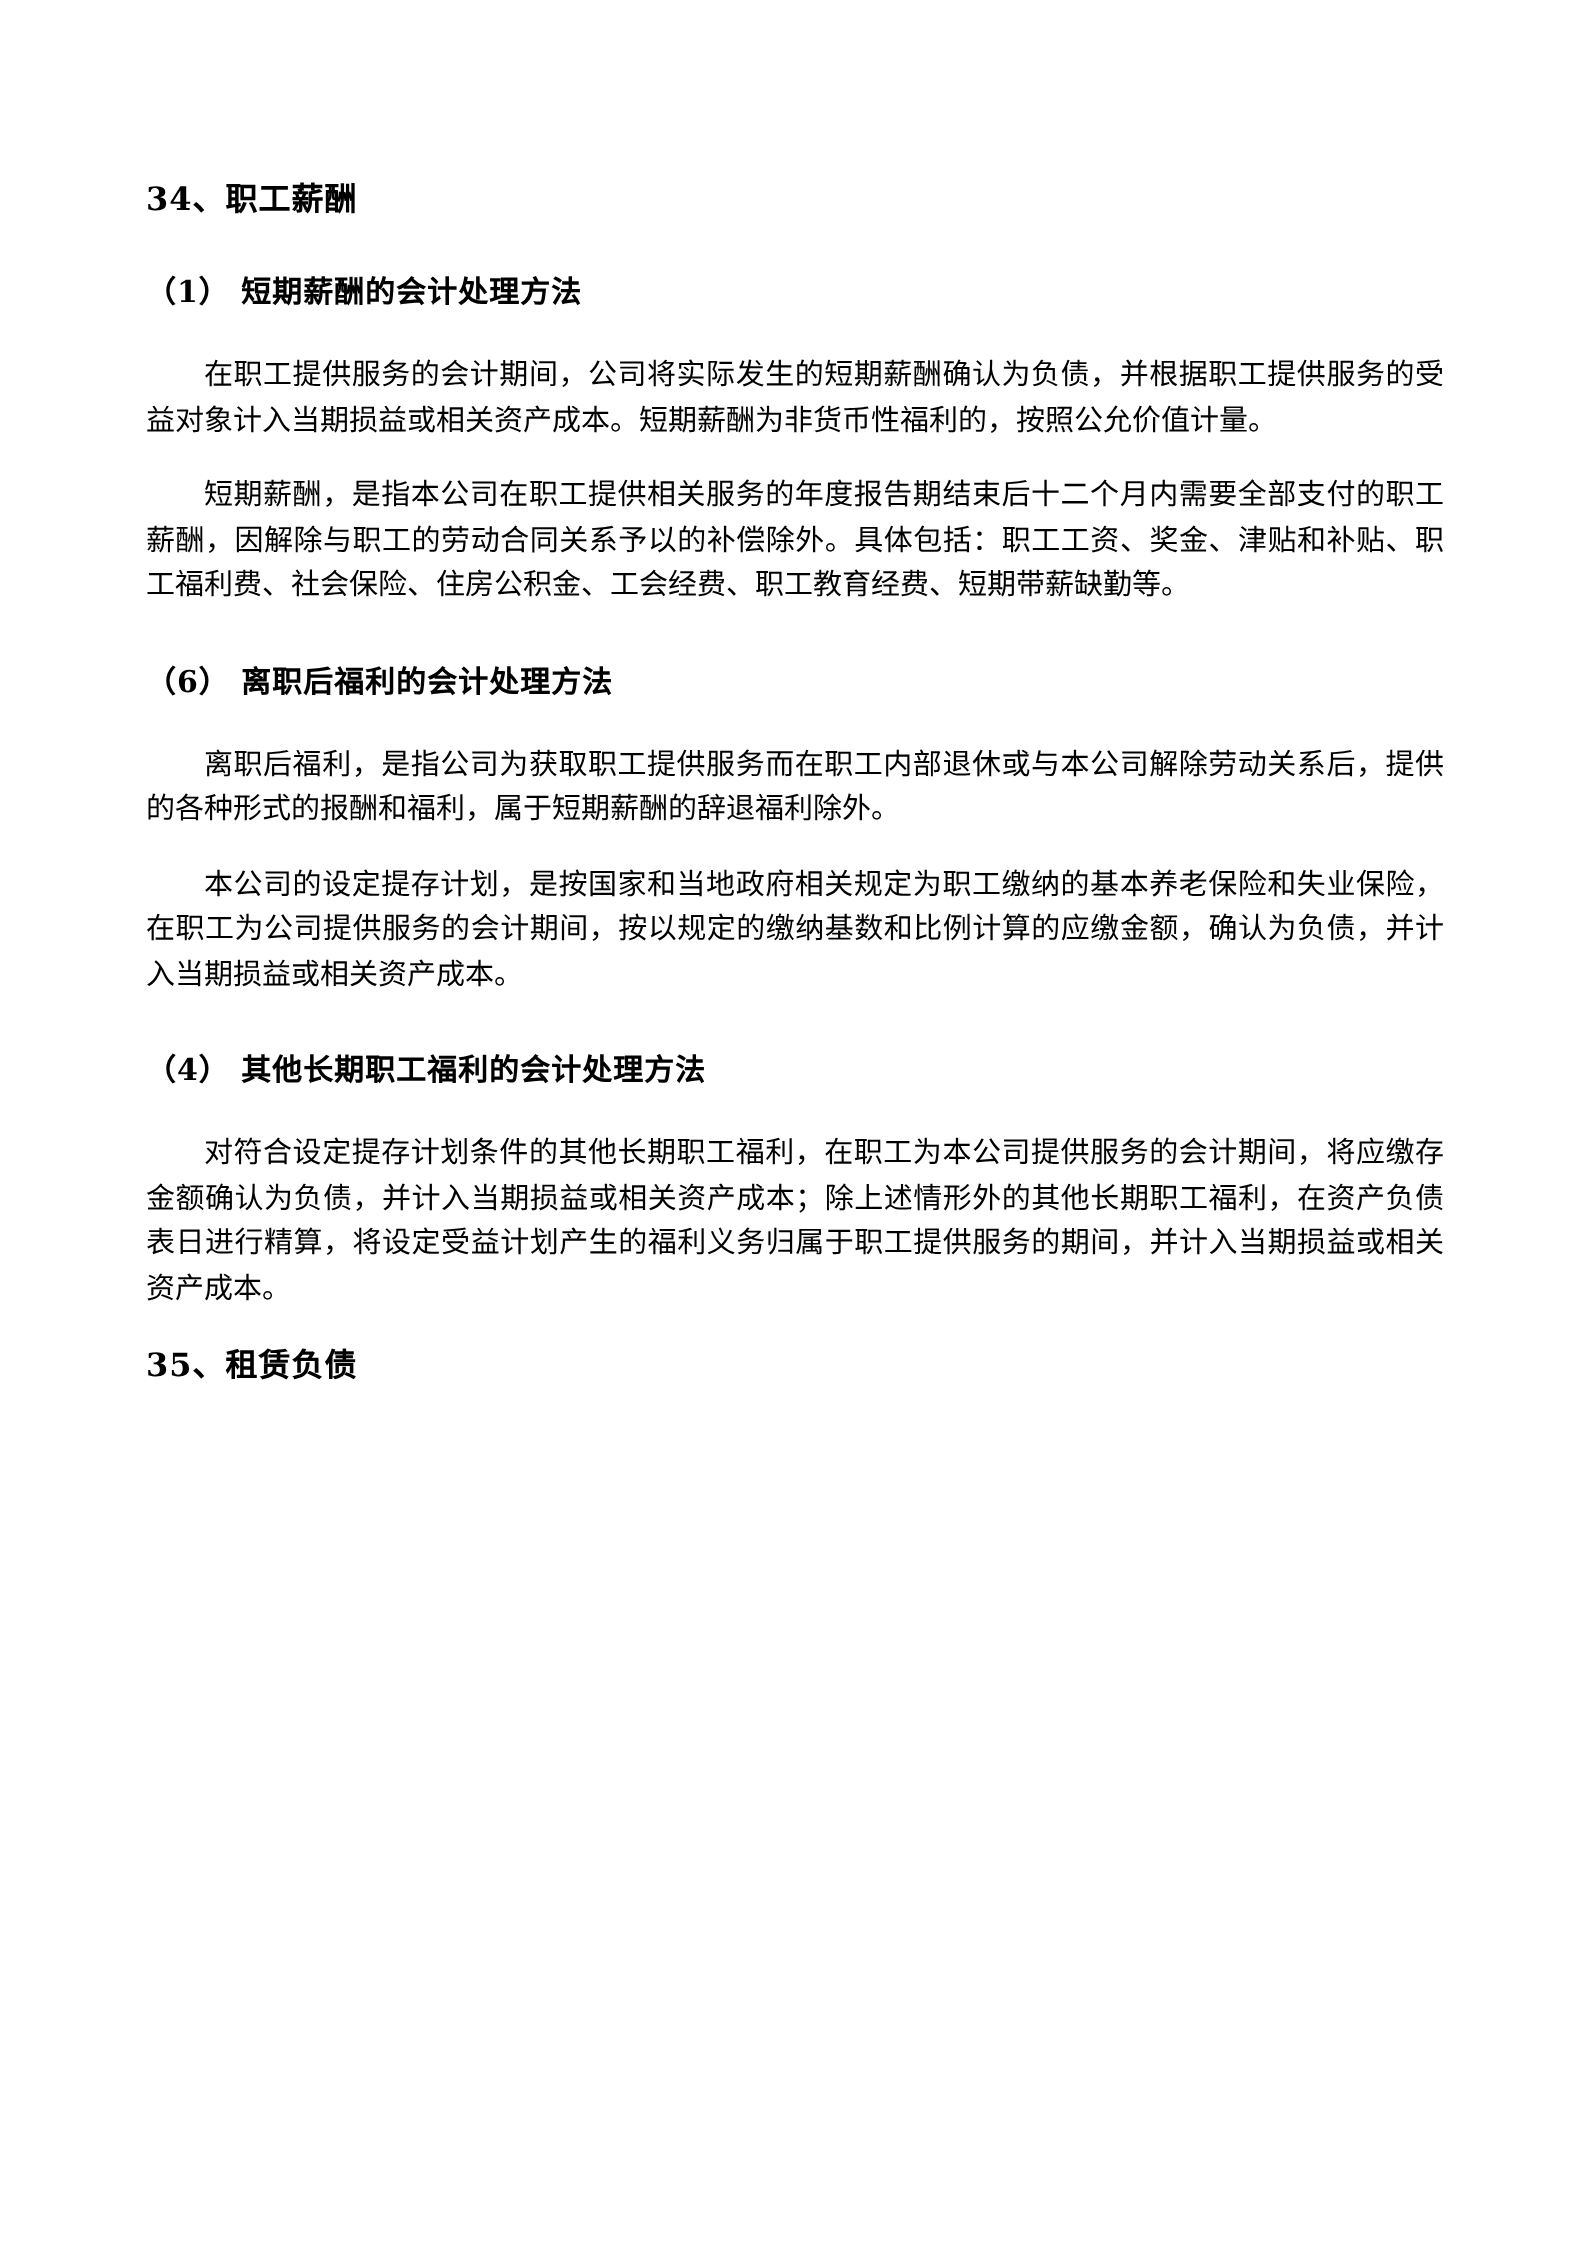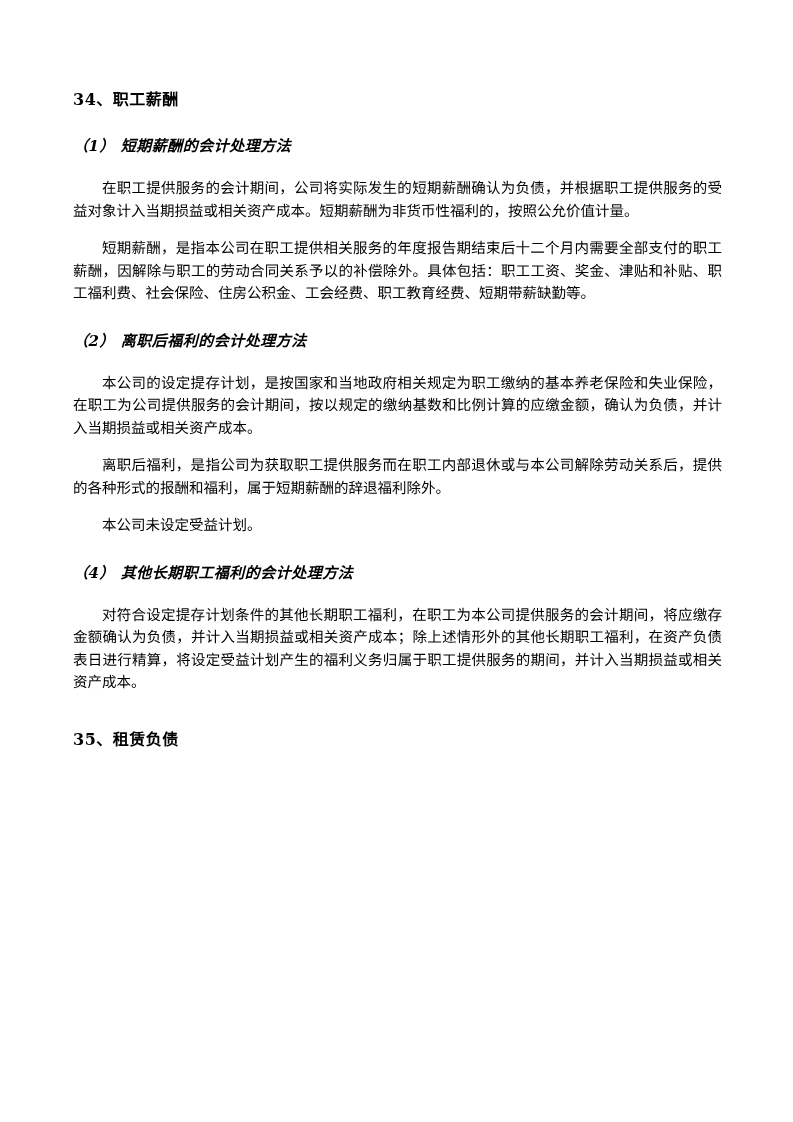--- a/index.html
+++ b/index.html
@@ -23,21 +23,20 @@
     line-height: 20px;
     margin: 0 0 24px 0;
     letter-spacing: 0.5px;
   }
   .h-sub {                       
     font-size: 15px;
     font-weight: bold;
     line-height: 19px;
     margin: 27px 0 21px 0;
     letter-spacing: 0.5px;
-    font-style: italic;
   }
   .para {
     font-size: 14.5px;
     line-height: 22.5px;
     text-align: justify;
     text-justify: inter-ideograph;
     text-indent: 2em;
     margin: 0 0 15px 0;
   }
   .para.last-of-group { margin-bottom: 0; }
@@ -46,24 +45,23 @@
 <body>
 
 <main class="page">
 
   <h1 class="h-num">34、职工薪酬</h1>
 
   <h2 class="h-sub">（1） 短期薪酬的会计处理方法</h2>
   <p class="para">在职工提供服务的会计期间，公司将实际发生的短期薪酬确认为负债，并根据职工提供服务的受益对象计入当期损益或相关资产成本。短期薪酬为非货币性福利的，按照公允价值计量。</p>
   <p class="para">短期薪酬，是指本公司在职工提供相关服务的年度报告期结束后十二个月内需要全部支付的职工薪酬，因解除与职工的劳动合同关系予以的补偿除外。具体包括：职工工资、奖金、津贴和补贴、职工福利费、社会保险、住房公积金、工会经费、职工教育经费、短期带薪缺勤等。</p>
 
-  <h2 class="h-sub">（2） 离职后福利的会计处理方法</h2>
+  <h2 class="h-sub">（6） 离职后福利的会计处理方法</h2>
+  <p class="para">离职后福利，是指公司为获取职工提供服务而在职工内部退休或与本公司解除劳动关系后，提供的各种形式的报酬和福利，属于短期薪酬的辞退福利除外。</p>
   <p class="para">本公司的设定提存计划，是按国家和当地政府相关规定为职工缴纳的基本养老保险和失业保险，在职工为公司提供服务的会计期间，按以规定的缴纳基数和比例计算的应缴金额，确认为负债，并计入当期损益或相关资产成本。</p>
-  <p class="para">离职后福利，是指公司为获取职工提供服务而在职工内部退休或与本公司解除劳动关系后，提供的各种形式的报酬和福利，属于短期薪酬的辞退福利除外。</p>
-  <p class="para">本公司未设定受益计划。</p>
 
 
   <h2 class="h-sub">（4） 其他长期职工福利的会计处理方法</h2>
   <p class="para last-of-group">对符合设定提存计划条件的其他长期职工福利，在职工为本公司提供服务的会计期间，将应缴存金额确认为负债，并计入当期损益或相关资产成本；除上述情形外的其他长期职工福利，在资产负债表日进行精算，将设定受益计划产生的福利义务归属于职工提供服务的期间，并计入当期损益或相关资产成本。</p>
 
-  <h1 class="h-num" style="margin-top:36px;">35、租赁负债</h1>
+  <h1 class="h-num" style="margin-top:17px;">35、租赁负债</h1>
 
 </main>
 
 </body></html>

